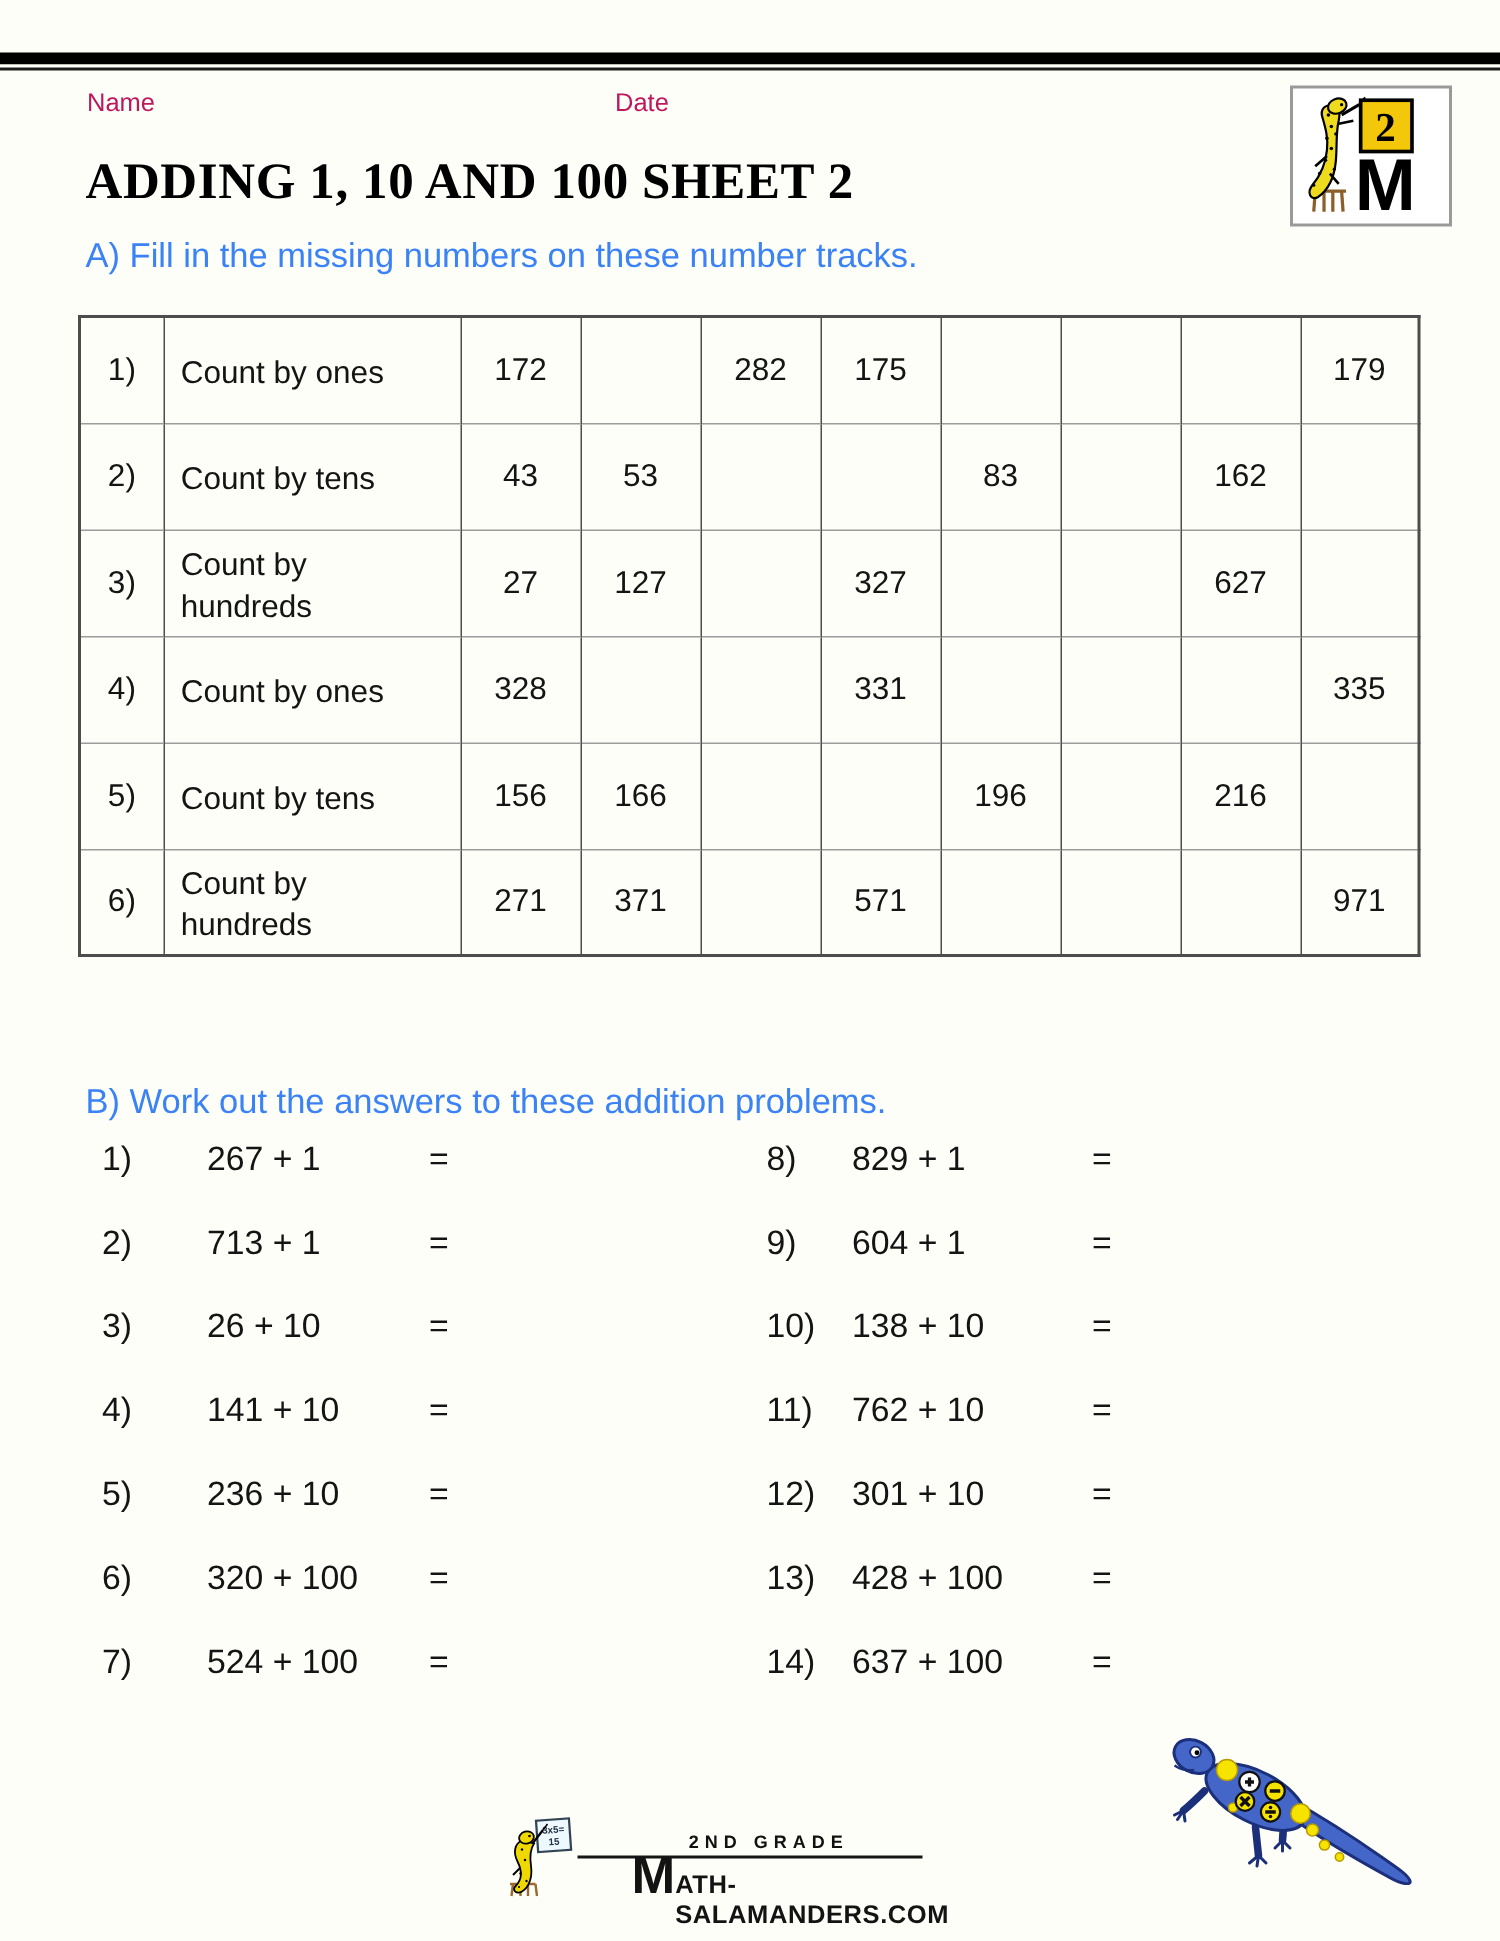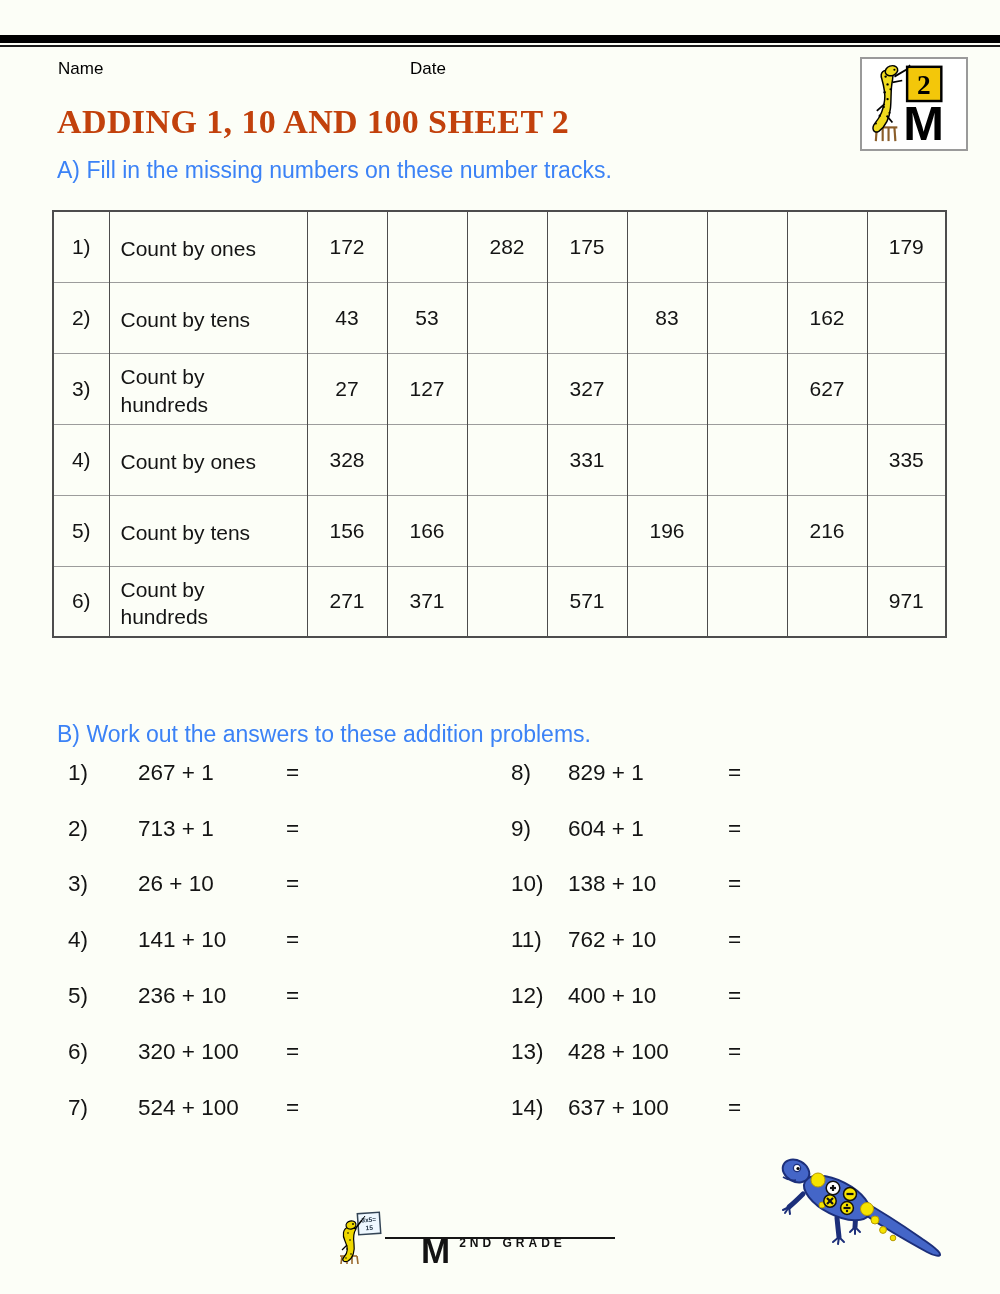--- a/index.html
+++ b/index.html
@@ -9,34 +9,34 @@
     font-family:"Liberation Sans", sans-serif;
   }
   .abs{position:absolute;}
 
   
   .top-rule{left:0;top:35px;width:1000px;}
   .top-rule .bar1{height:8px;background:#000;}
   .top-rule .bar2{height:2px;background:#FCFEF7;}
   .top-rule .bar3{height:2px;background:#1b1b1b;}
 
-  .meta-label{font-size:17px;color:#000000;}
+  .meta-label{font-size:17px;color:#be185d;}
   #name-label{left:58px;top:59px;}
   #date-label{left:410px;top:59px;}
 
   .badge-box{
     left:860px;top:57px;width:104px;height:90px;
     background:#fff;border:2px solid #9a9a9a;
   }
 
   .page-title{
     left:57px;top:103px;
     font-family:"Liberation Serif", serif;
     font-size:34px;font-weight:600;letter-spacing:.4px;
-    color:#c2410c;white-space:nowrap;
+    color:#000000;white-space:nowrap;
   }
 
   .instruction{font-size:23px;color:#3b82f6;white-space:nowrap;}
   #section-a-instruction{left:57px;top:157px;}
   #section-b-instruction{left:57px;top:701px;margin-top:20px;}
 
   
   .tracks-table{
     position:absolute;left:52px;top:210px;width:893px;
     border-collapse:collapse;table-layout:fixed;
@@ -56,21 +56,21 @@
   
   .problems{left:0;top:745px;width:1000px;}
   .prob-row{position:relative;height:55.8px;}
   .prob-row span{position:absolute;top:50%;transform:translateY(-50%);font-size:22.5px;white-space:nowrap;}
   .pl-num{left:68px;}  .pl-expr{left:138px;} .pl-eq{left:286px;}
   .pr-num{left:511px;} .pr-expr{left:568px;} .pr-eq{left:728px;}
 
   
   .footer-logo{left:335px;top:1211px;width:320px;height:60px;}
   .grade-text{position:absolute;left:60px;top:10px;width:235px;text-align:center;
-    font-size:12px;font-weight:bold;letter-spacing:4px;color:#111;white-space:nowrap;margin-top:15px;}
+    font-size:12px;font-weight:bold;letter-spacing:4px;color:#111;white-space:nowrap;}
   .logo-rule{position:absolute;left:50px;top:26px;width:230px;height:2px;background:#161616;}
   .site-line{position:absolute;left:86px;top:22px;display:flex;align-items:baseline;color:#131313;}
   .site-initial{font-size:35px;font-weight:800;line-height:1;}
   .site-rest{font-size:17px;font-weight:800;letter-spacing:.4px;}
 
   .salamander-art{left:775px;top:1150px;}
 </style>
 </head>
 <body>
 
@@ -249,21 +249,21 @@
       <span class="pl-eq">=</span>
       <span class="pr-num">11)</span>
       <span class="pr-expr">762 + 10</span>
       <span class="pr-eq">=</span>
     </div>
     <div class="prob-row">
       <span class="pl-num">5)</span>
       <span class="pl-expr">236 + 10</span>
       <span class="pl-eq">=</span>
       <span class="pr-num">12)</span>
-      <span class="pr-expr">400 + 10</span>
+      <span class="pr-expr">301 + 10</span>
       <span class="pr-eq">=</span>
     </div>
     <div class="prob-row">
       <span class="pl-num">6)</span>
       <span class="pl-expr">320 + 100</span>
       <span class="pl-eq">=</span>
       <span class="pr-num">13)</span>
       <span class="pr-expr">428 + 100</span>
       <span class="pr-eq">=</span>
     </div>
@@ -307,20 +307,21 @@
           <circle cx="12" cy="38" r=".8"></circle>
         <circle cx="16" cy="43" r=".8"></circle>
           <circle cx="11" cy="47" r=".7"></circle>
       </g>
     </g>
   </svg>
   <div class="grade-text">2ND GRADE</div>
   <div class="logo-rule"></div>
   <div class="site-line">
     <span class="site-initial">M</span>
+      <span class="site-rest">ATH-SALAMANDERS.COM</span>
   </div>
 </div>
 
 <svg class="abs salamander-art" width="170" height="110" viewBox="0 0 170 110">
   <g stroke="#1c2f7a" stroke-linecap="round">
 
     <path d="M28,44 Q20,52 14,57" fill="none" stroke-width="5"></path>
     <path d="M62,68 Q63,78 64,87" fill="none" stroke-width="5"></path>
     <path d="M80,60 Q81,69 80,77" fill="none" stroke-width="5"></path>
     <g stroke-width="2">

